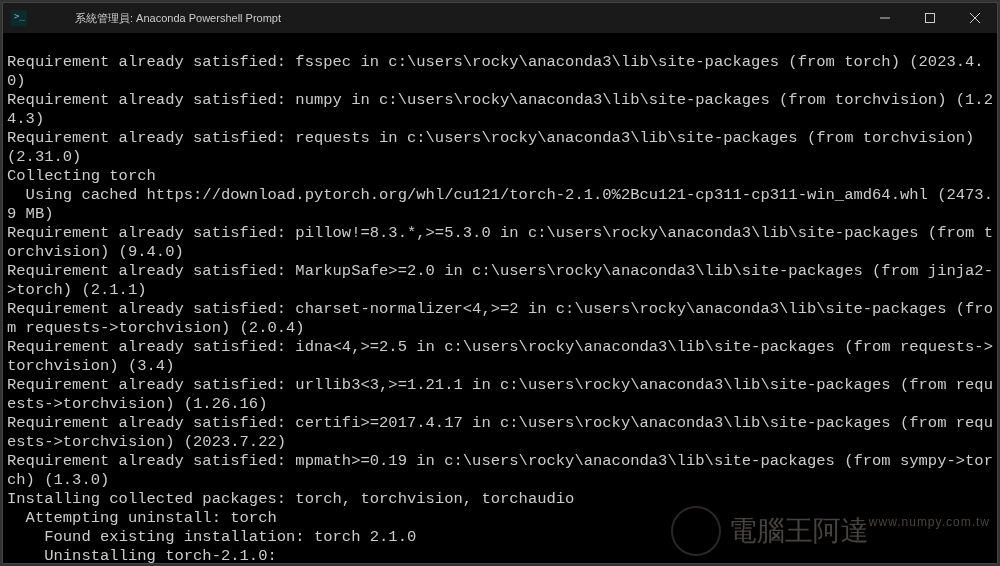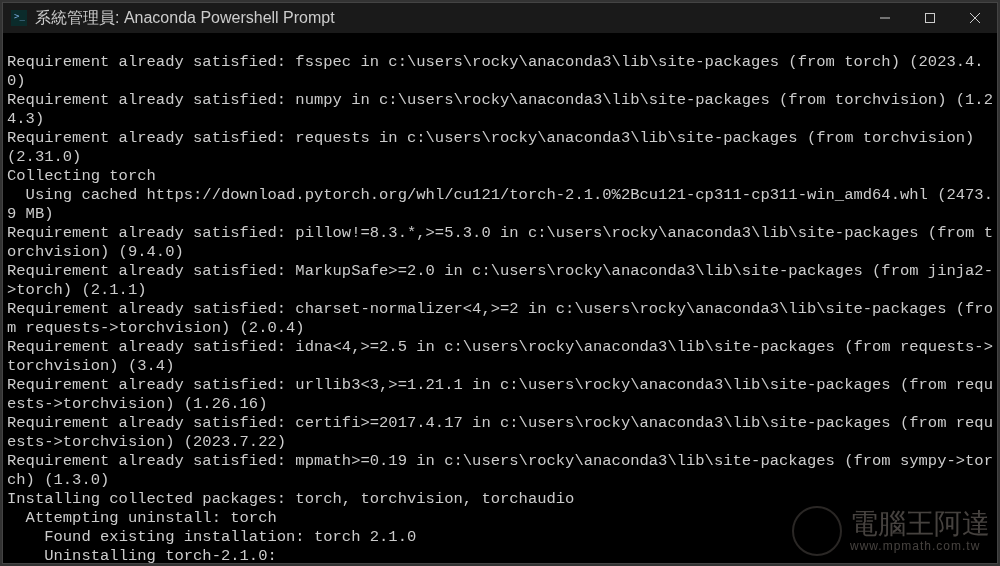--- a/index.html
+++ b/index.html
@@ -21,22 +21,23 @@
     display: flex;
     flex-direction: column;
   }
   .titlebar {
     height: 30px;
     background: #1a1a1a;
     display: flex;
     align-items: center;
     color: #ccc;
     font-family: "Segoe UI", "Microsoft JhengHei", sans-serif;
-    font-size: 16px;
+    font-size: 11px;
     user-select: none;
+    gap: 40px;
   }
   .title-icon {
     width: 16px;
     height: 16px;
     margin: 0 8px;
     display: inline-block;
     background: #0b2b2b;
     position: relative;
   }
   .title-icon::before {
@@ -86,21 +87,21 @@
   }
   .watermark .face {
     width: 50px;
     height: 50px;
     border: 2px solid rgba(200,190,180,0.35);
     border-radius: 50%;
     margin-right: 8px;
     position: relative;
     opacity: 0.6;
   }
-  .watermark .wm-text { display: flex; flex-direction: column; line-height: 1.1; }
+  .watermark .wm-text { display: flex; line-height: 1.1; }
   .watermark .wm-sub { font-size: 12px; letter-spacing: 1px; }
 </style>
 </head>
 <body>
 
 <div class="window">
   <div class="titlebar">
     <span class="title-icon"></span>
     <span class="title-text">系統管理員: Anaconda Powershell Prompt</span>
     <div class="win-controls">
@@ -122,15 +123,15 @@
       </div>
     </div>
   </div>
   <div class="terminal"><span id="term-lines"><span class="line">Requirement already satisfied: fsspec in c:\users\rocky\anaconda3\lib\site-packages (from torch) (2023.4.0)</span><span class="line">Requirement already satisfied: numpy in c:\users\rocky\anaconda3\lib\site-packages (from torchvision) (1.24.3)</span><span class="line"></span><span class="line">Requirement already satisfied: requests in c:\users\rocky\anaconda3\lib\site-packages (from torchvision) (2.31.0)</span><span class="line">Collecting torch</span><span class="line">  Using cached https://download.pytorch.org/whl/cu121/torch-2.1.0%2Bcu121-cp311-cp311-win_amd64.whl (2473.9 MB)</span><span class="line">Requirement already satisfied: pillow!=8.3.*,&gt;=5.3.0 in c:\users\rocky\anaconda3\lib\site-packages (from torchvision) (9.4.0)</span><span class="line">Requirement already satisfied: MarkupSafe&gt;=2.0 in c:\users\rocky\anaconda3\lib\site-packages (from jinja2-&gt;torch) (2.1.1)</span><span class="line">Requirement already satisfied: charset-normalizer&lt;4,&gt;=2 in c:\users\rocky\anaconda3\lib\site-packages (from requests-&gt;torchvision) (2.0.4)</span><span class="line">Requirement already satisfied: idna&lt;4,&gt;=2.5 in c:\users\rocky\anaconda3\lib\site-packages (from requests-&gt;torchvision) (3.4)</span><span class="line">Requirement already satisfied: urllib3&lt;3,&gt;=1.21.1 in c:\users\rocky\anaconda3\lib\site-packages (from requests-&gt;torchvision) (1.26.16)</span><span class="line">Requirement already satisfied: certifi&gt;=2017.4.17 in c:\users\rocky\anaconda3\lib\site-packages (from requests-&gt;torchvision) (2023.7.22)</span><span class="line">Requirement already satisfied: mpmath&gt;=0.19 in c:\users\rocky\anaconda3\lib\site-packages (from sympy-&gt;torch) (1.3.0)</span><span class="line">Installing collected packages: torch, torchvision, torchaudio</span><span class="line">  Attempting uninstall: torch</span><span class="line">    Found existing installation: torch 2.1.0</span><span class="line">    Uninstalling torch-2.1.0:</span><span class="line">      Successfully uninstalled torch-2.1.0</span></span></div>
 </div>
 
 <div class="watermark">
   <div class="face"></div>
   <div class="wm-text">
     <span>電腦王阿達</span>
-    <span class="wm-sub">www.mpmath.com.tw</span>
+    <span class="wm-sub">www.numpy.com.tw</span>
   </div>
 </div>
 
 </body></html>

